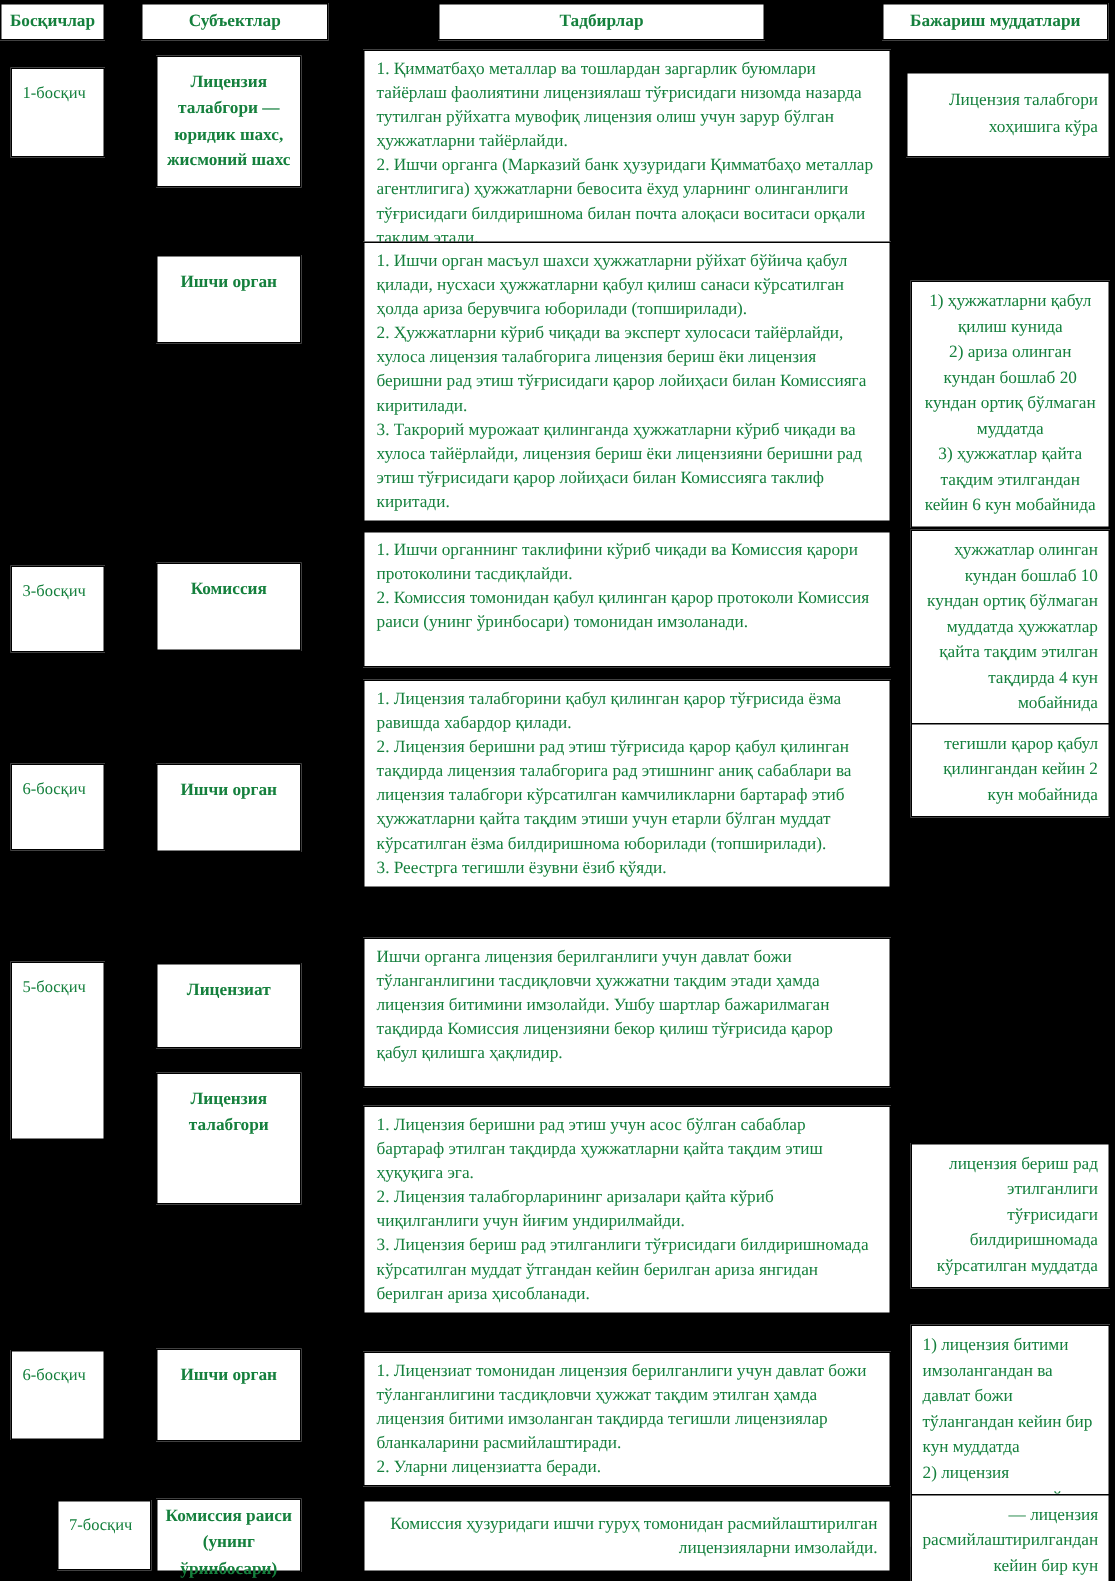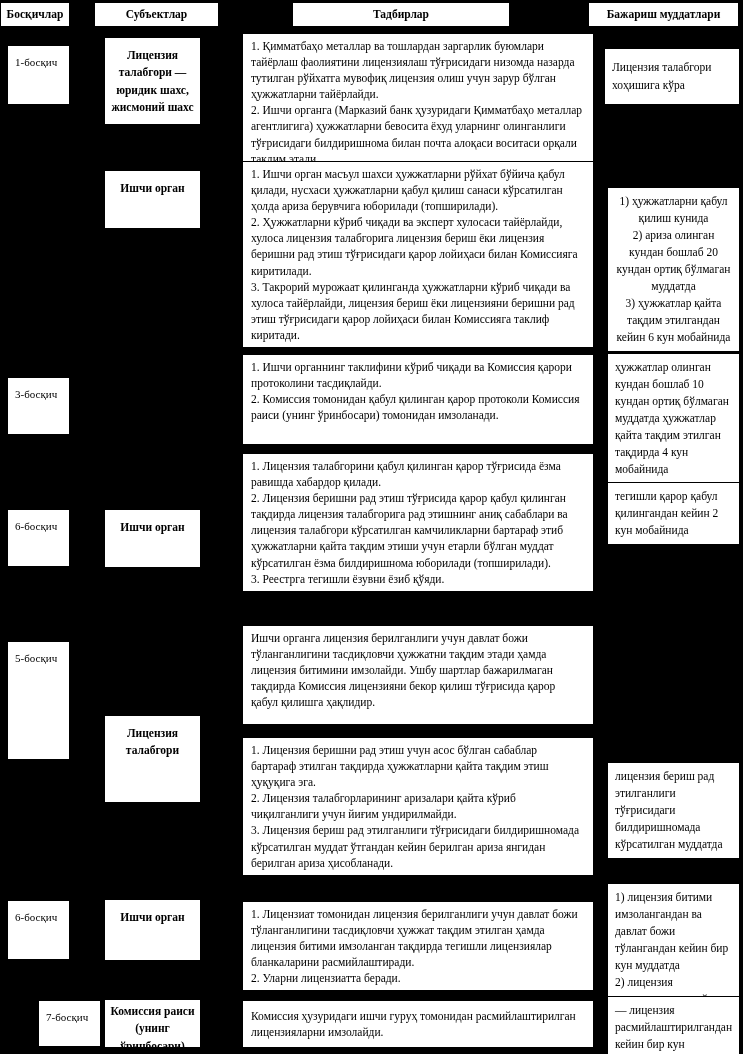--- a/index.html
+++ b/index.html
@@ -2,21 +2,21 @@
 <html><head>
 <meta charset="utf-8">
 <style>
   html,body{margin:0;padding:0;}
   body{background:#000;}
   .page{
     position:relative;
     width:743px;height:1054px;
     background:#000;
     font-family:"Liberation Serif", serif;
-    color:#000000;
+    color:#15803d;
     overflow:hidden;
   }
   .box{
     position:absolute;
     background:#fff;
     border:1px solid #000;
     box-sizing:border-box;
     font-size:11.5px;
     line-height:1.45;
   }
@@ -41,21 +41,21 @@
     white-space:pre-line;
     line-height:1.4;
   }
   .deadline{
     padding:5px 7px;
     white-space:pre-line;
     line-height:1.48;
   }
   .vcenter{
     display:flex;align-items:center;justify-content:center;
-    text-align:left;
+    text-align:right;
   }
 </style>
 </head>
 <body>
 
 <div class="page">
 
   <div class="box hdr" style="left:0px;top:2px;width:70px;height:25px;">Босқичлар</div>
   <div class="box hdr" style="left:94px;top:2px;width:125px;height:25px;">Субъектлар</div>
   <div class="box hdr" style="left:292px;top:2px;width:218px;height:25px;">Тадбирлар</div>
@@ -69,33 +69,35 @@
 
   <div class="box subject" style="left:104px;top:170px;width:97px;height:59px;">Ишчи орган</div>
   <div class="box acts" style="left:242px;top:161px;width:352px;min-height:160px;">1. Ишчи орган масъул шахси ҳужжатларни рўйхат бўйича қабул қилади, нусхаси ҳужжатларни қабул қилиш санаси кўрсатилган ҳолда ариза берувчига юборилади (топширилади).
 2. Ҳужжатларни кўриб чиқади ва эксперт хулосаси тайёрлайди, хулоса лицензия талабгорига лицензия бериш ёки лицензия беришни рад этиш тўғрисидаги қарор лойиҳаси билан Комиссияга киритилади.
 3. Такрорий мурожаат қилинганда ҳужжатларни кўриб чиқади ва хулоса тайёрлайди, лицензия бериш ёки лицензияни беришни рад этиш тўғрисидаги қарор лойиҳаси билан Комиссияга таклиф киритади.</div>
   <div class="box deadline" style="left:607px;top:187px;width:133px;min-height:141px;text-align:center;">1) ҳужжатларни қабул қилиш кунида
 2) ариза олинган кундан бошлаб 20 кундан ортиқ бўлмаган муддатда
 3) ҳужжатлар қайта тақдим этилгандан кейин 6 кун мобайнида</div>
 
   <div class="box stage" style="left:7px;top:377px;width:63px;height:58px;">3-босқич</div>
+  <div class="box subject" style="left:104px;top:375px;width:97px;height:59px;">Комиссия</div>
   <div class="box acts" style="left:242px;top:354px;width:352px;min-height:91px;">1. Ишчи органнинг таклифини кўриб чиқади ва Комиссия қарори протоколини тасдиқлайди.
 2. Комиссия томонидан қабул қилинган қарор протоколи Комиссия раиси (унинг ўринбосари) томонидан имзоланади.</div>
   <div class="box deadline vcenter" style="left:607px;top:353px;width:133px;min-height:95px;">ҳужжатлар олинган кундан бошлаб 10 кундан ортиқ бўлмаган муддатда ҳужжатлар қайта тақдим этилган тақдирда 4 кун мобайнида</div>
 
   <div class="box stage" style="left:7px;top:509px;width:63px;height:58px;">6-босқич</div>
   <div class="box subject" style="left:104px;top:509px;width:97px;height:59px;">Ишчи орган</div>
   <div class="box acts" style="left:242px;top:453px;width:352px;min-height:133px;">1. Лицензия талабгорини қабул қилинган қарор тўғрисида ёзма равишда хабардор қилади.
 2. Лицензия беришни рад этиш тўғрисида қарор қабул қилинган тақдирда лицензия талабгорига рад этишнинг аниқ сабаблари ва лицензия талабгори кўрсатилган камчиликларни бартараф этиб ҳужжатларни қайта тақдим этиши учун етарли бўлган муддат кўрсатилган ёзма билдиришнома юборилади (топширилади).
 3. Реестрга тегишли ёзувни ёзиб қўяди.</div>
   <div class="box deadline vcenter" style="left:607px;top:482px;width:133px;min-height:57px;">тегишли қарор қабул қилингандан кейин 2 кун мобайнида</div>
 
   <div class="box stage" style="left:7px;top:641px;width:63px;height:119px;">5-босқич</div>
 
+  <div class="box subject" style="left:104px;top:642px;width:97px;height:57px;">Лицензиат</div>
   <div class="box acts" style="left:242px;top:625px;width:352px;min-height:100px;">Ишчи органга лицензия берилганлиги учун давлат божи тўланганлигини тасдиқловчи ҳужжатни тақдим этади ҳамда лицензия битимини имзолайди. Ушбу шартлар бажарилмаган тақдирда Комиссия лицензияни бекор қилиш тўғрисида қарор қабул қилишга ҳақлидир.</div>
 
   <div class="box subject" style="left:104px;top:715px;width:97px;height:88px;">Лицензия талабгори</div>
   <div class="box acts" style="left:242px;top:737px;width:352px;min-height:122px;">1. Лицензия беришни рад этиш учун асос бўлган сабаблар бартараф этилган тақдирда ҳужжатларни қайта тақдим этиш ҳуқуқига эга.
 2. Лицензия талабгорларининг аризалари қайта кўриб чиқилганлиги учун йиғим ундирилмайди.
 3. Лицензия бериш рад этилганлиги тўғрисидаги билдиришномада кўрсатилган муддат ўтгандан кейин берилган ариза янгидан берилган ариза ҳисобланади.</div>
   <div class="box deadline vcenter" style="left:607px;top:762px;width:133px;min-height:83px;">лицензия бериш рад этилганлиги тўғрисидаги билдиришномада кўрсатилган муддатда</div>
 
   <div class="box stage" style="left:7px;top:900px;width:63px;height:60px;">6-босқич</div>
   <div class="box subject" style="left:104px;top:899px;width:97px;height:62px;">Ишчи орган</div>

